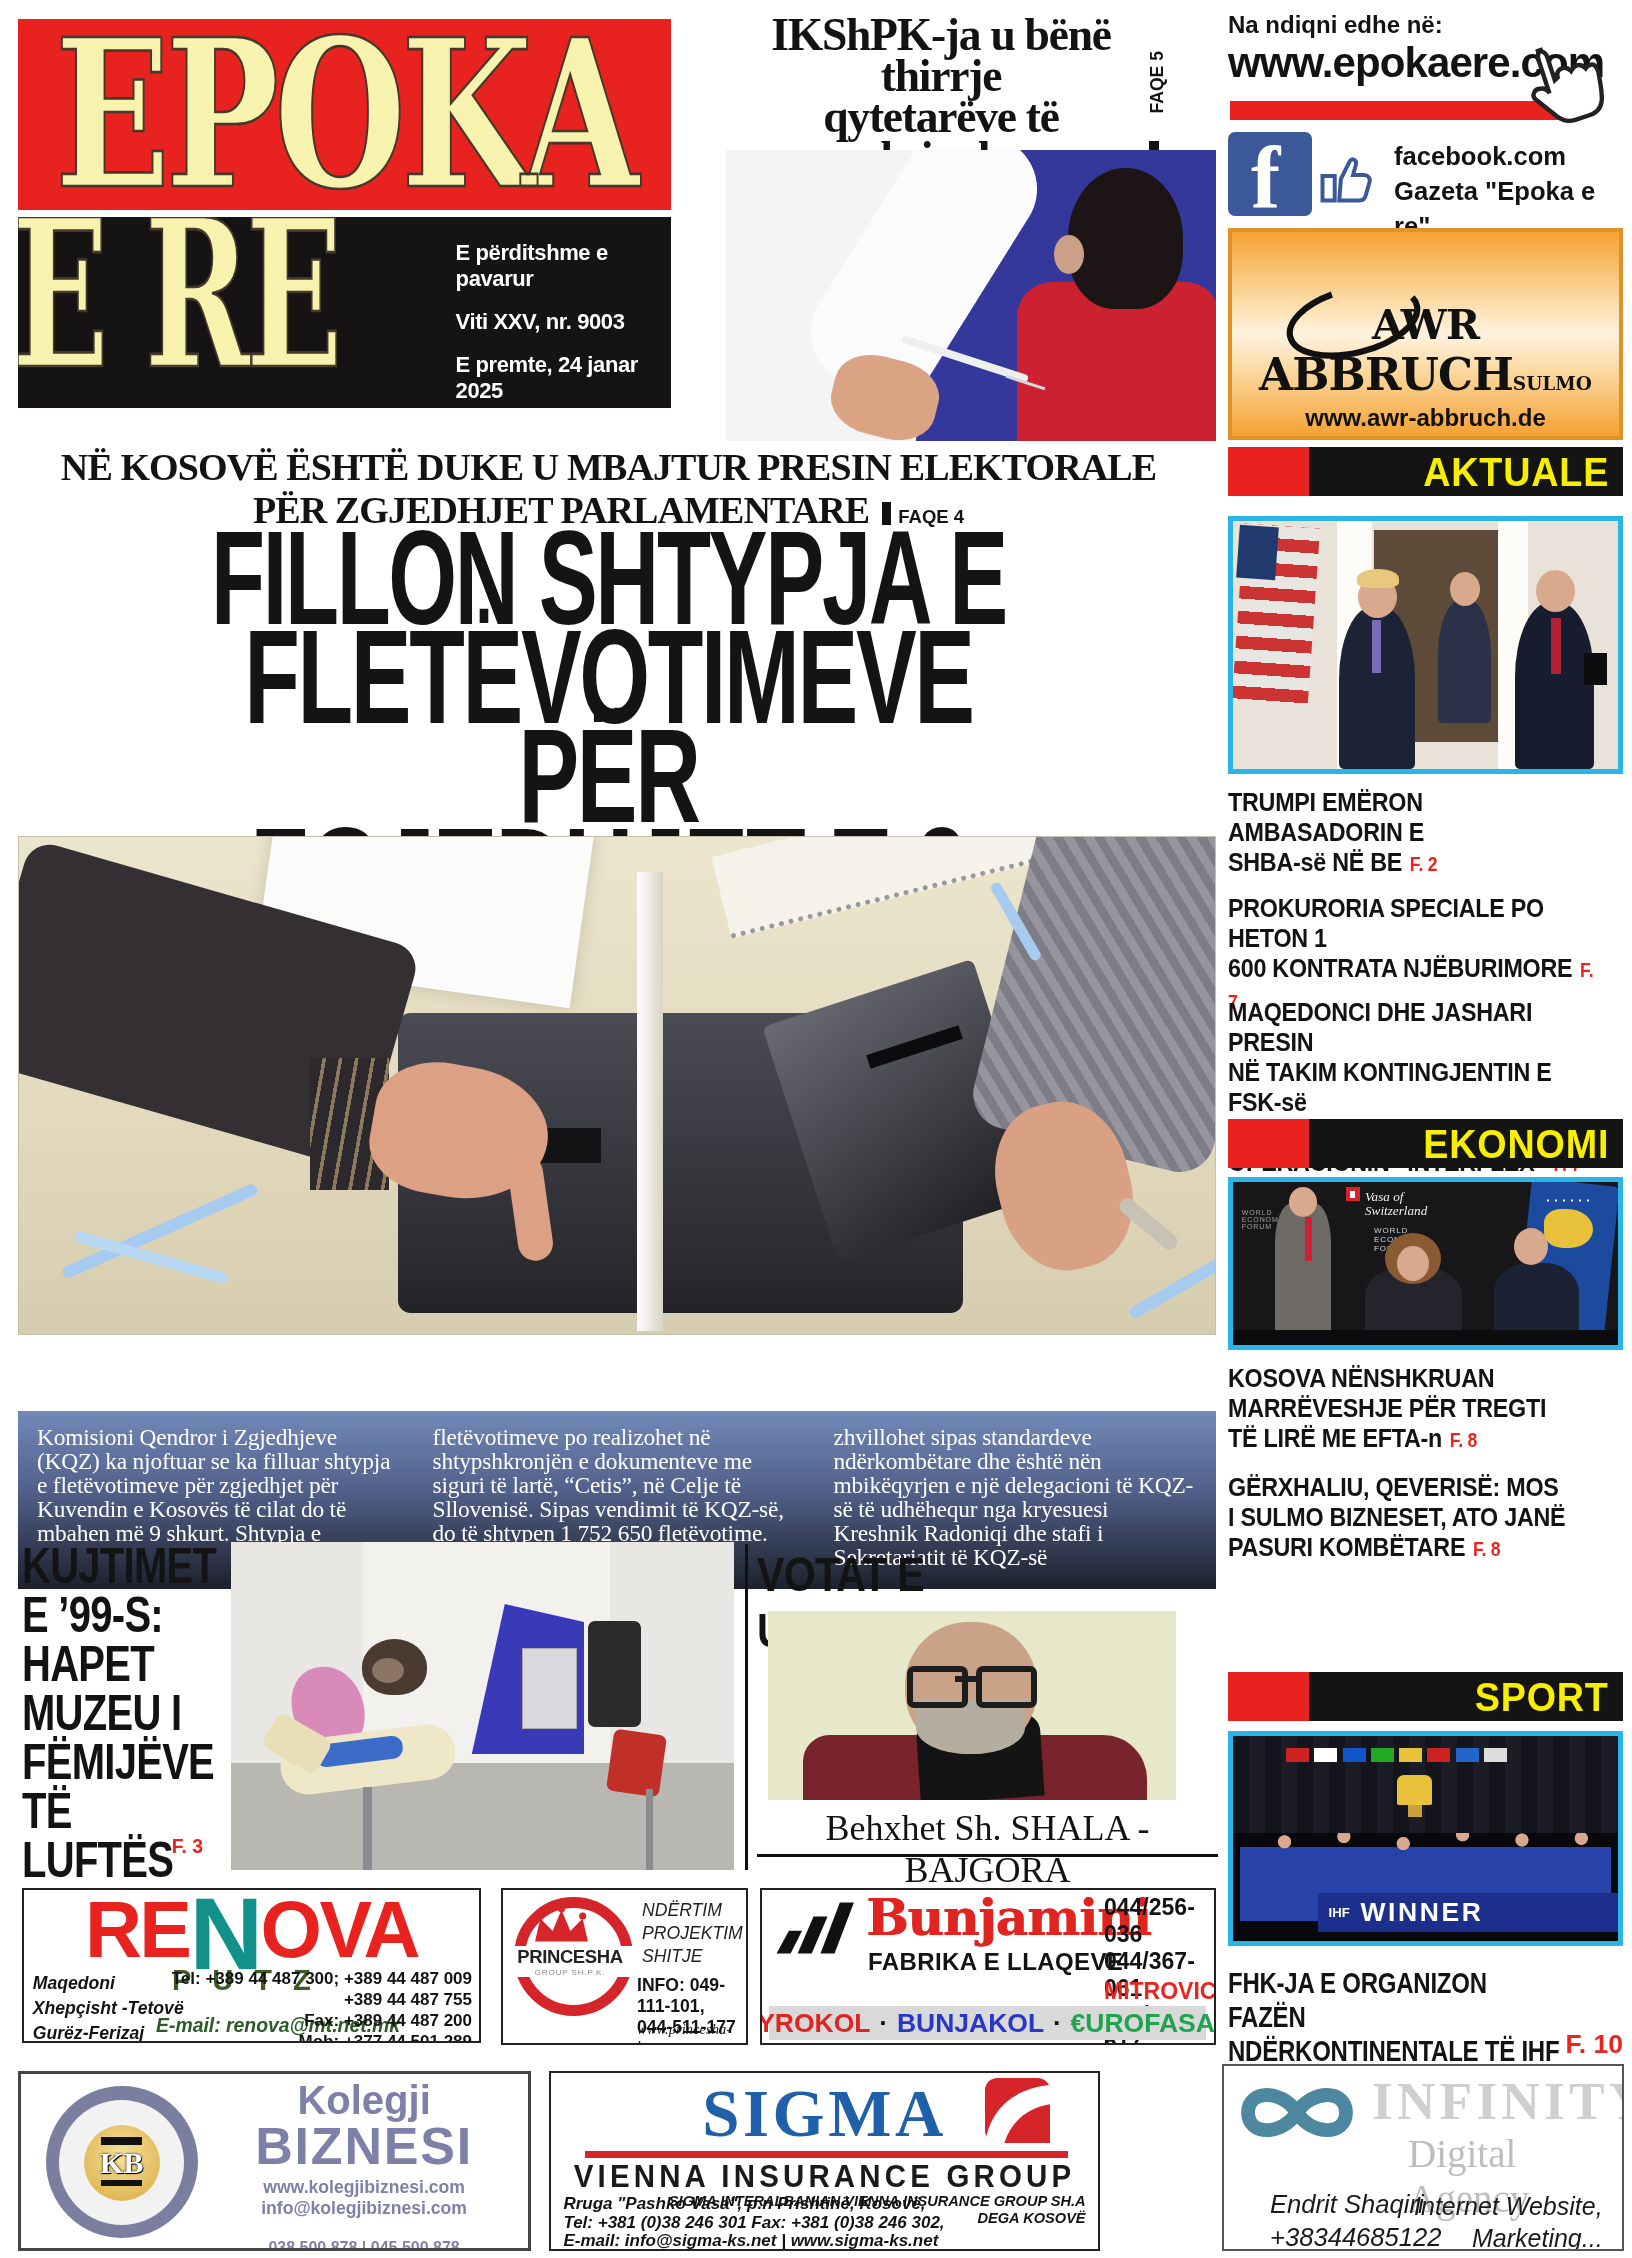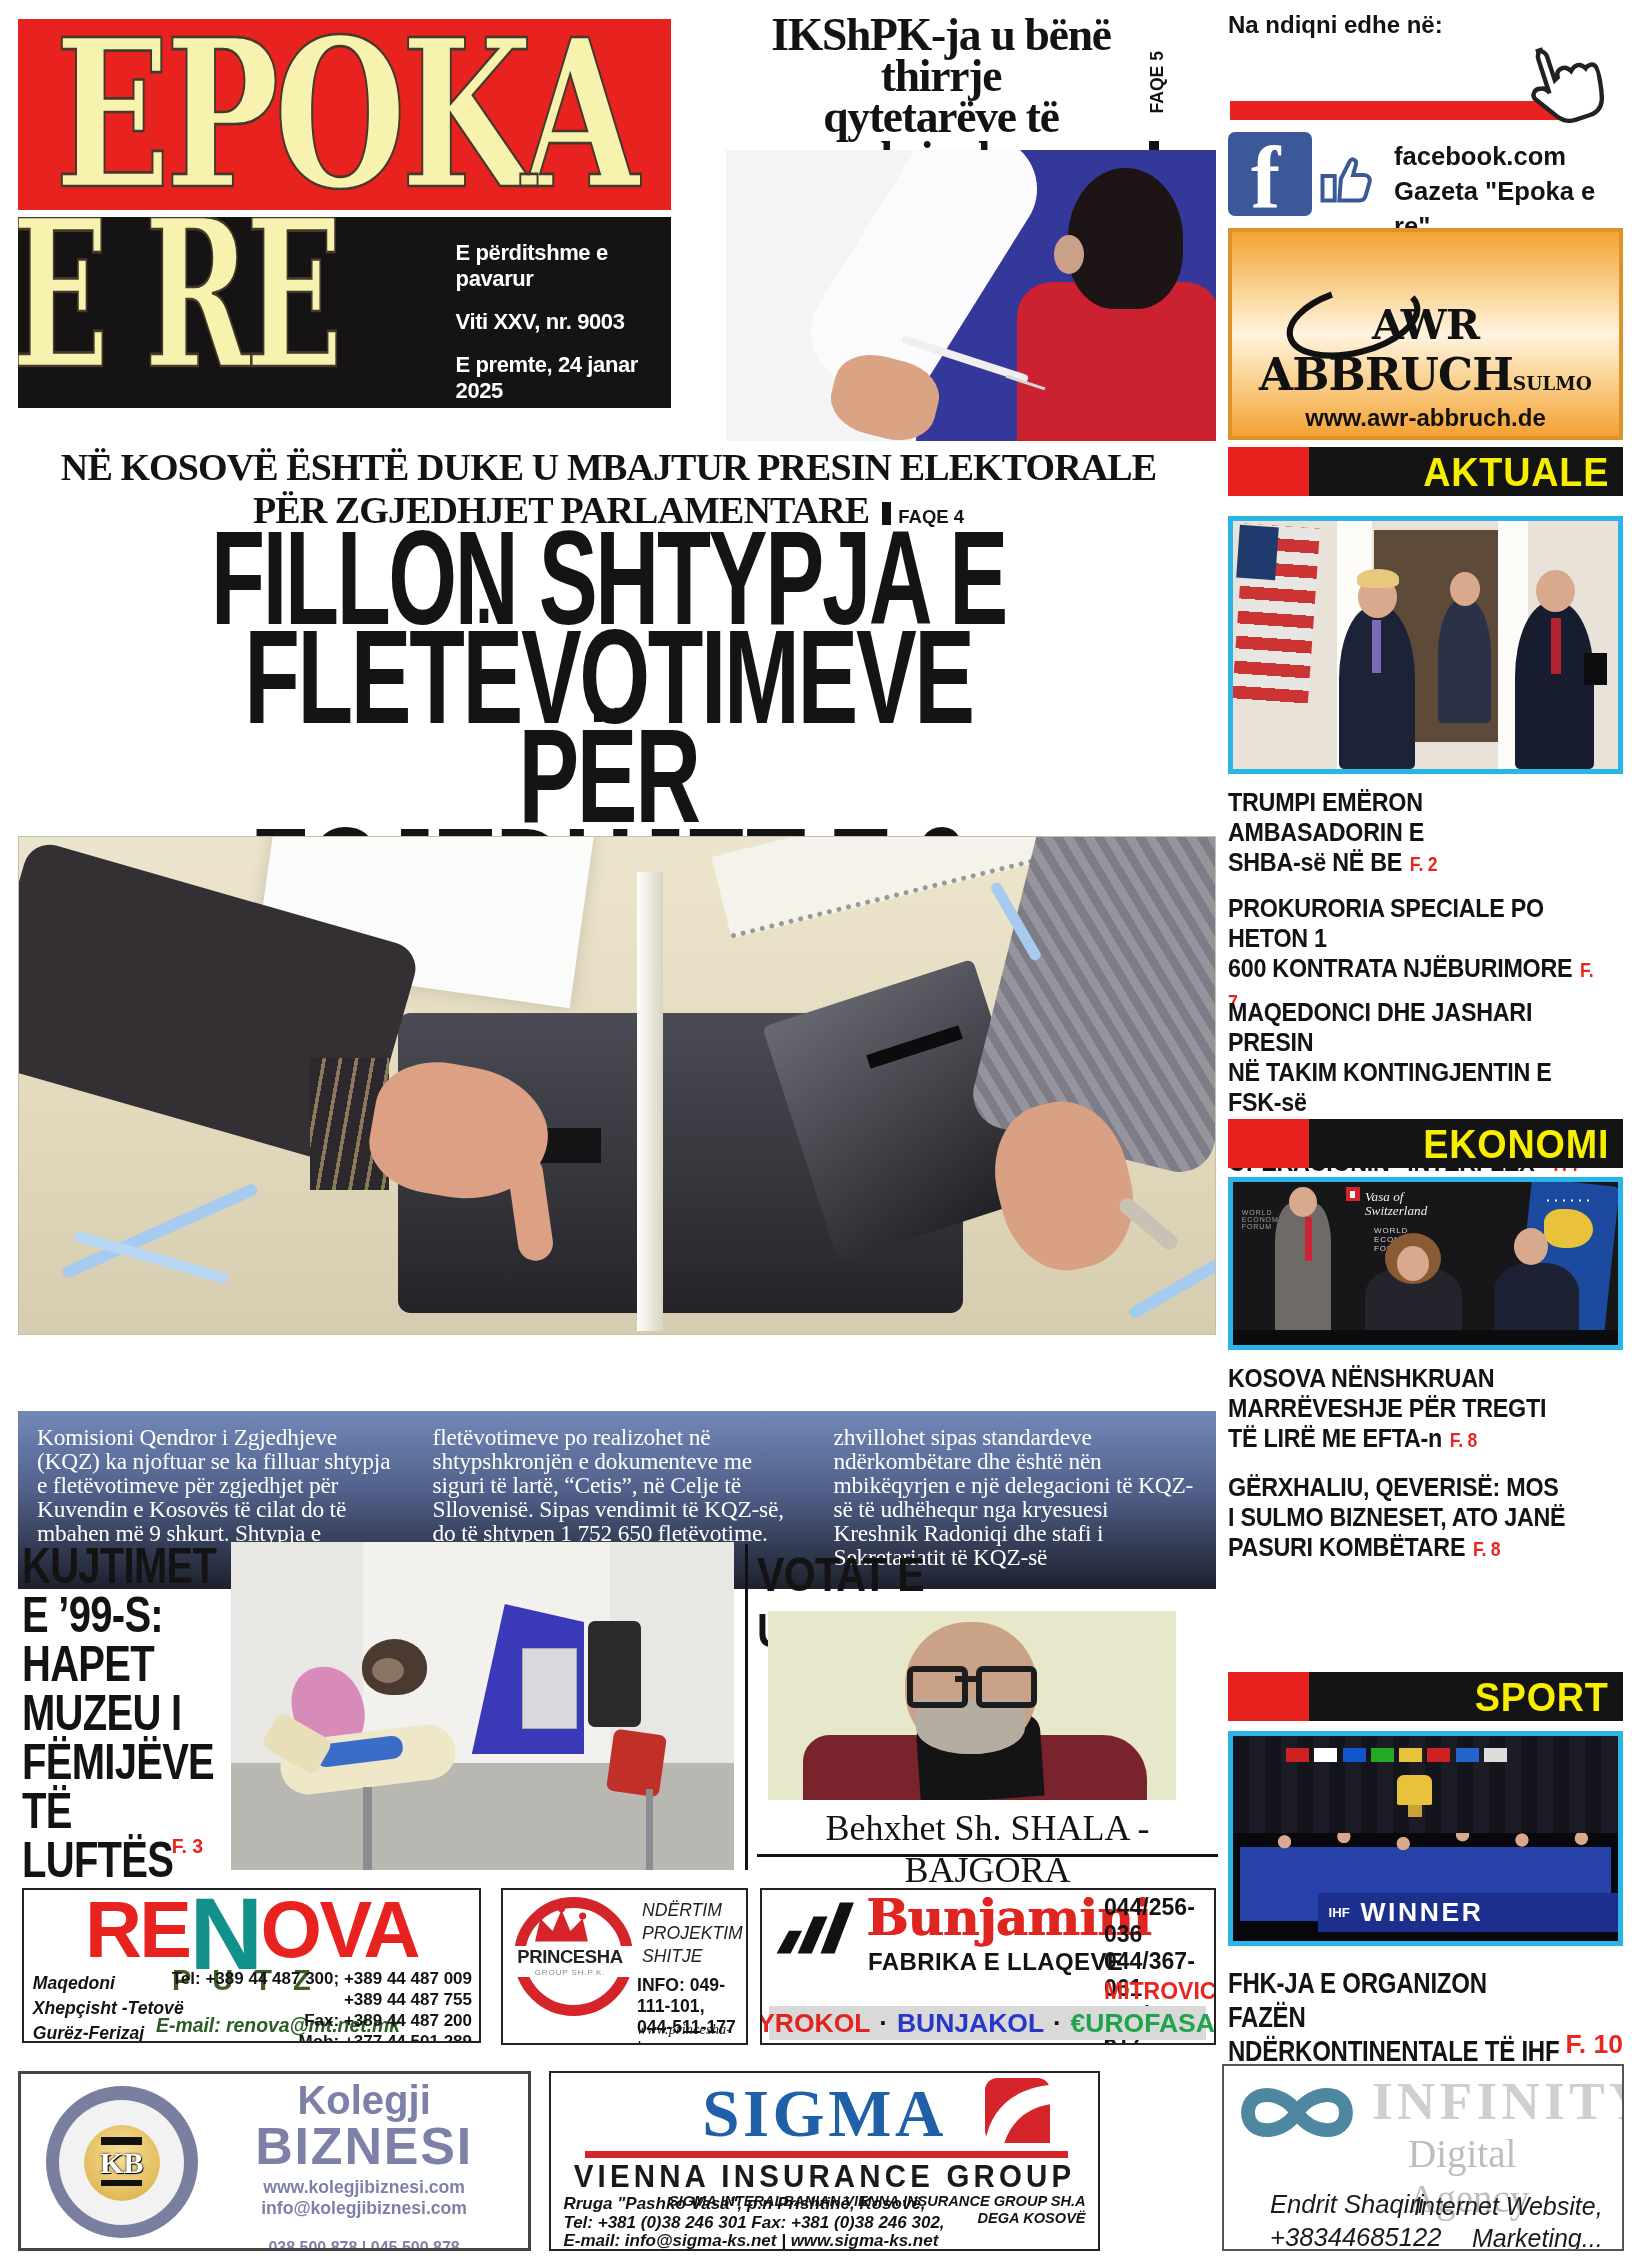--- a/index.html
+++ b/index.html
@@ -194,20 +194,21 @@
     <div class="ph" style="left:132px;top:-35px;width:132px;height:291px;background:#fbfbfd;transform:rotate(32deg);border-radius:53px"></div>
     <div class="ph" style="left:291px;top:132px;width:203px;height:168px;background:#cc2130;border-radius:35px 35px 0 0"></div>
     <div class="ph" style="left:342px;top:17.6px;width:115px;height:141px;background:#1d1416;border-radius:50% 50% 40% 40%"></div>
     <div class="ph" style="left:328px;top:85px;width:30px;height:39px;background:#caa088;border-radius:50%"></div>
     <div class="ph" style="left:173px;top:205px;width:132px;height:8px;background:#efefef;transform:rotate(18deg);border-radius:3.5px"></div>
     <div class="ph" style="left:279px;top:231px;width:41px;height:2.6px;background:#d8d8d8;transform:rotate(18deg)"></div>
     <div class="ph" style="left:106px;top:208px;width:106px;height:79px;background:#d9a384;border-radius:40%;transform:rotate(14deg)"></div>
   </div>
 
   <div class="abs" id="follow-label">Na ndiqni edhe në:</div>
+  <div class="abs" id="site-link">www.epokaere.com</div>
   <div class="abs" id="site-bar"></div>
   <div class="abs" id="hand-cursor">
     <svg width="84" height="88" viewBox="0 0 44 48">
         <path d="M15 2c3 0 5 2 5 5v13l2-1c0-3 2-4 4-4 2 0 3 1 4 3 1-1 2-2 4-2 2 0 3 1 4 3 1-1 2-1 3-1 2 0 3 2 3 5 0 0-1 8-2 12-1 5-4 9-10 9h-8c-4 0-7-2-9-5L7 27c-2-3 1-6 4-5 2 0 3 1 4 3l0 1V7c0-3 1-5 4-5z" fill="#fff" stroke="#222" stroke-width="2.4"></path>
       </svg>
   </div>
   <div class="abs" id="fb-icon">
     <span>f</span>
   </div>
   <div class="abs" id="fb-thumb">

